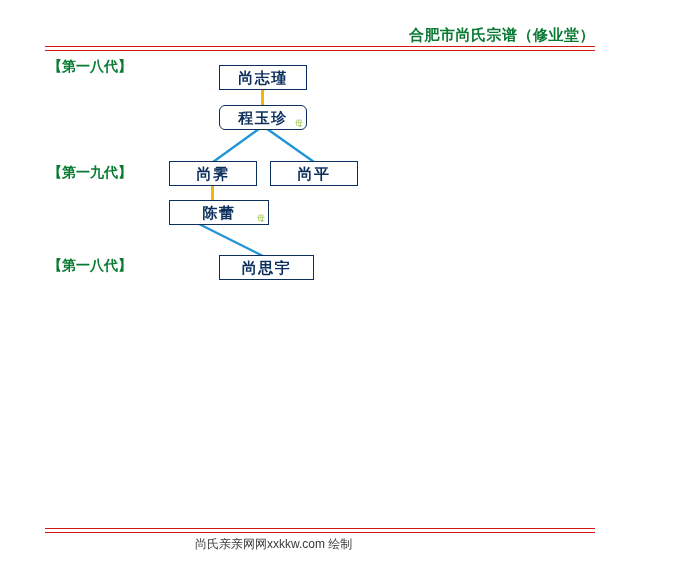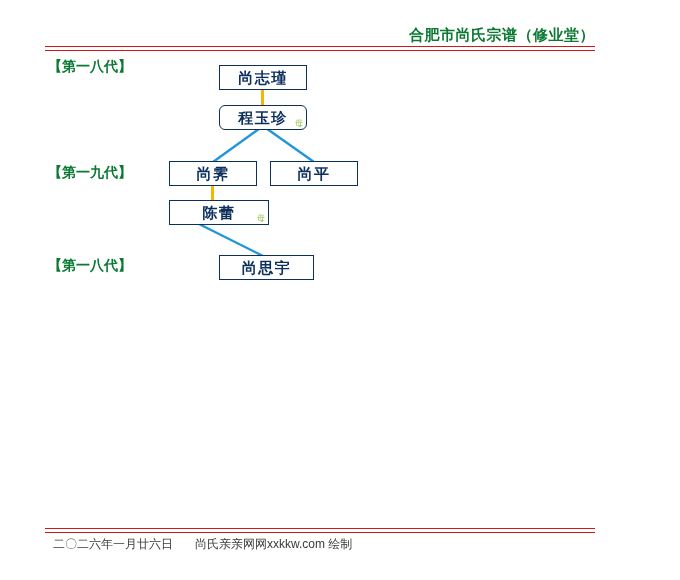--- a/index.html
+++ b/index.html
@@ -188,19 +188,18 @@
     <span class="spouse-mark">母</span>
   </div>
 
   <div class="person-box" id="box-shangsiyu">
     <span class="person-name">尚思宇</span>
   </div>
 
   <div class="rule" id="rule-bot-a"></div>
   <div class="rule" id="rule-bot-b"></div>
   <div id="footer">
-    <div class="foot-text" id="foot-date">二〇二六年一月廿六日</div>
     <div class="foot-text" id="foot-credit">
       <span>尚氏亲亲网网</span><span class="site">xxkkw.com</span><span> 绘制</span>
     </div>
   </div>
 
 </div>
 
 </body></html>

